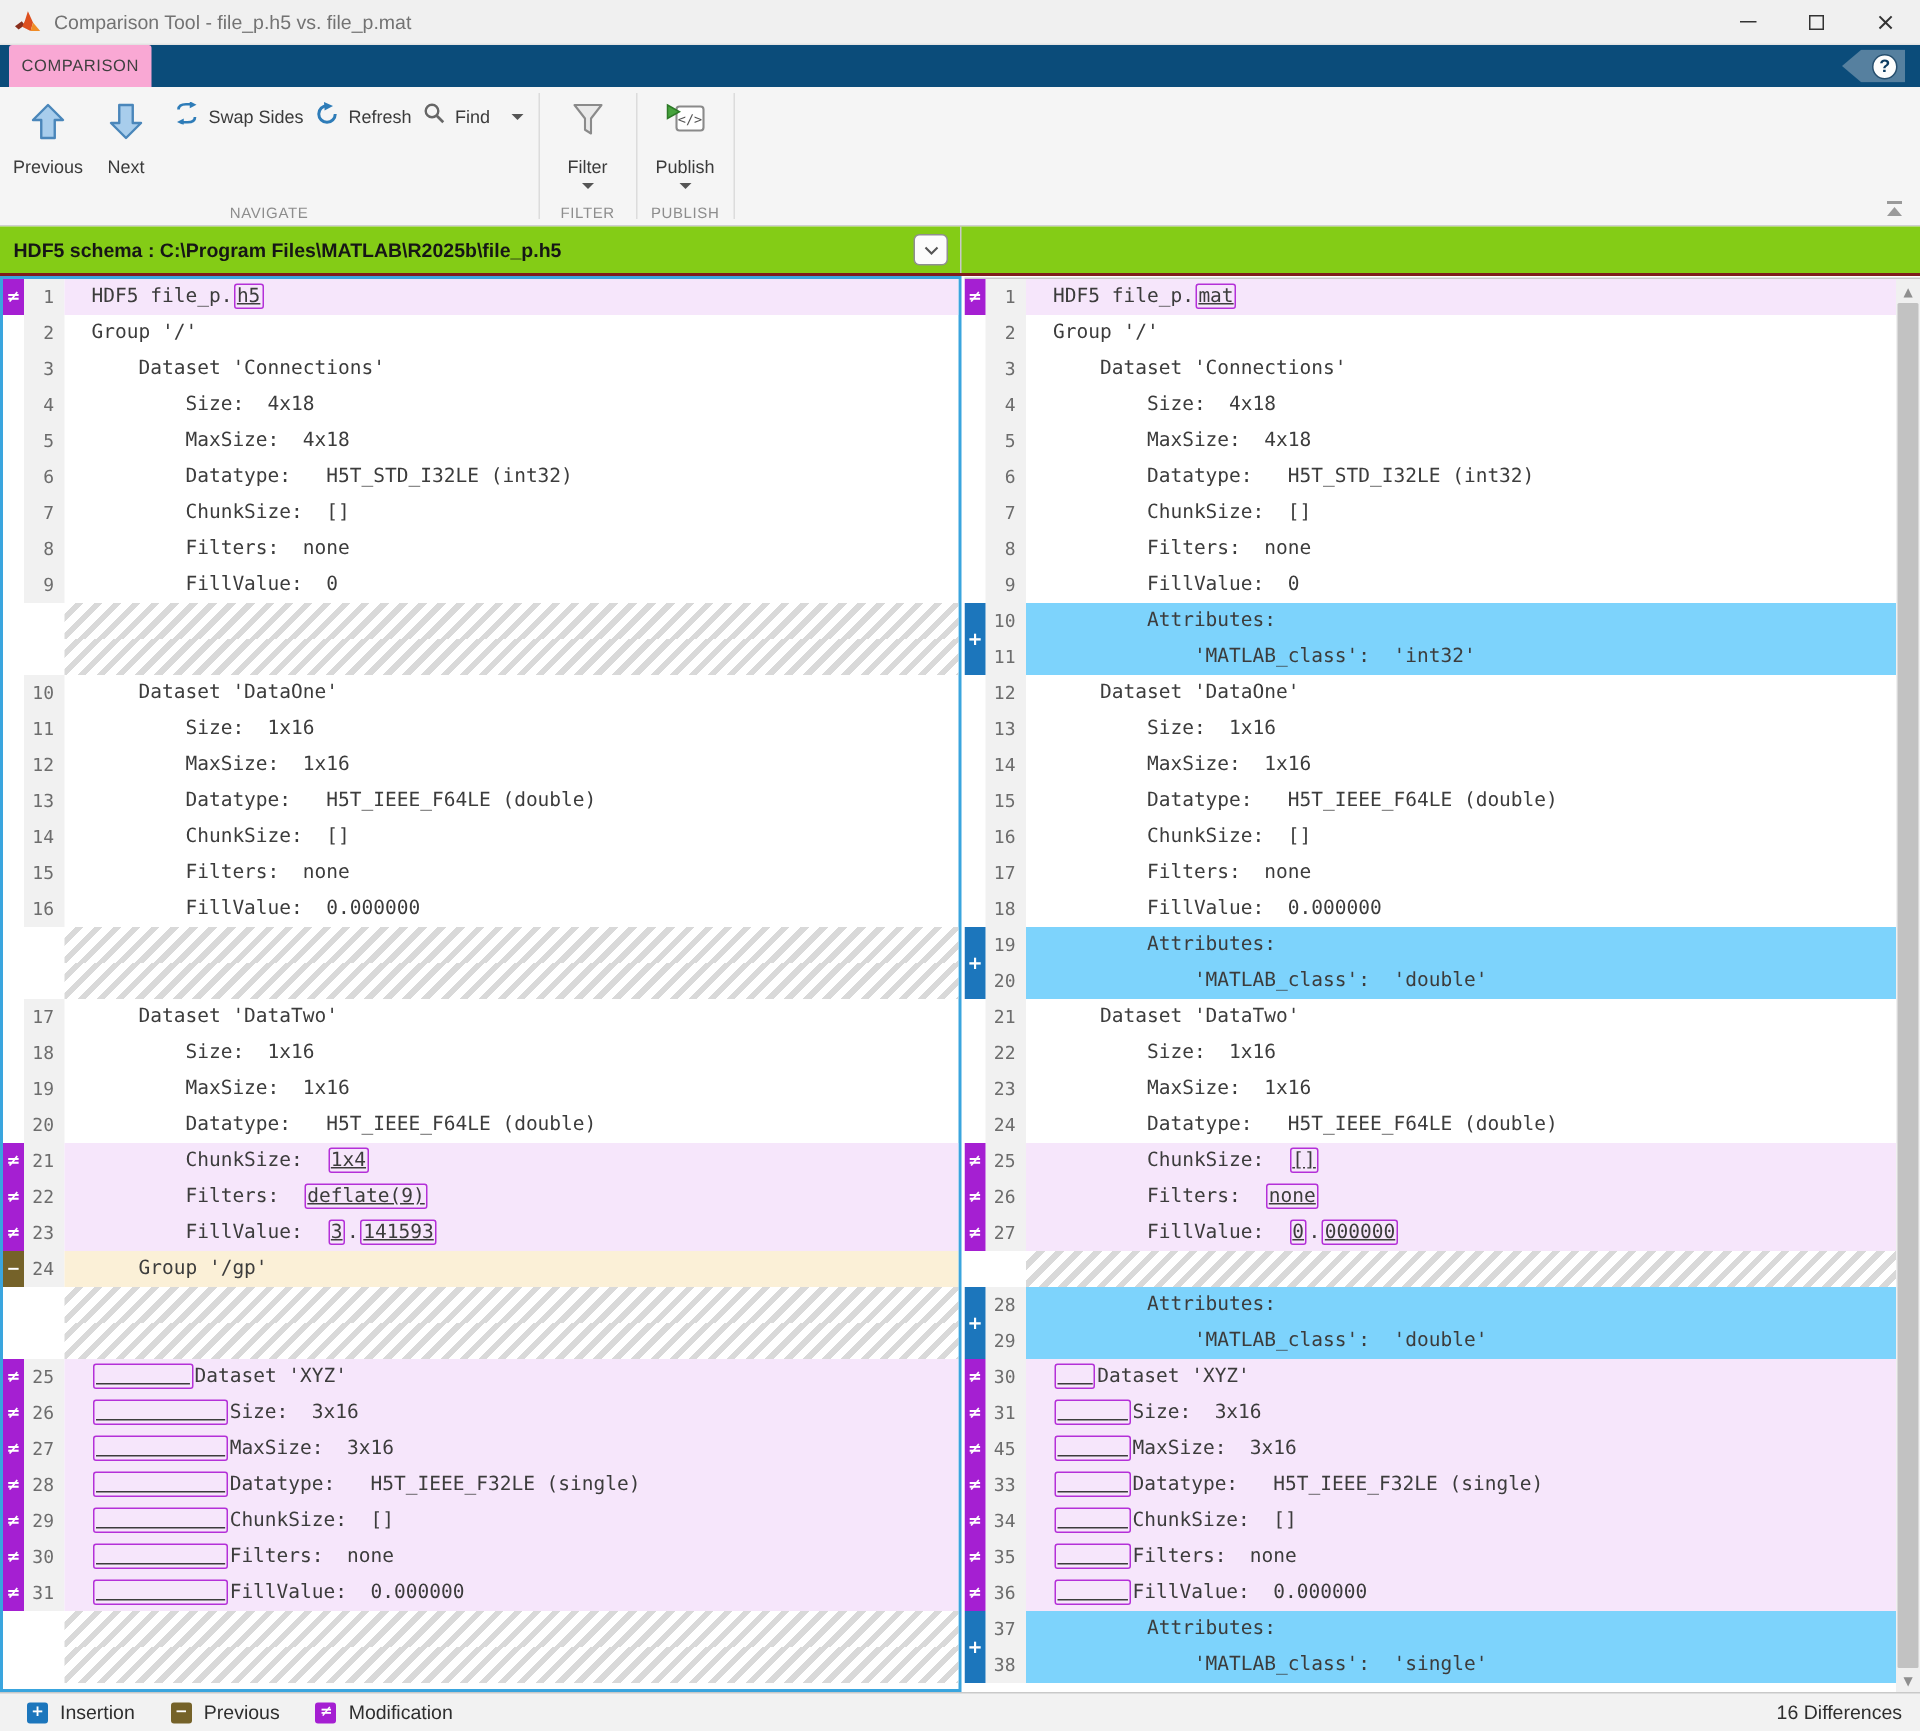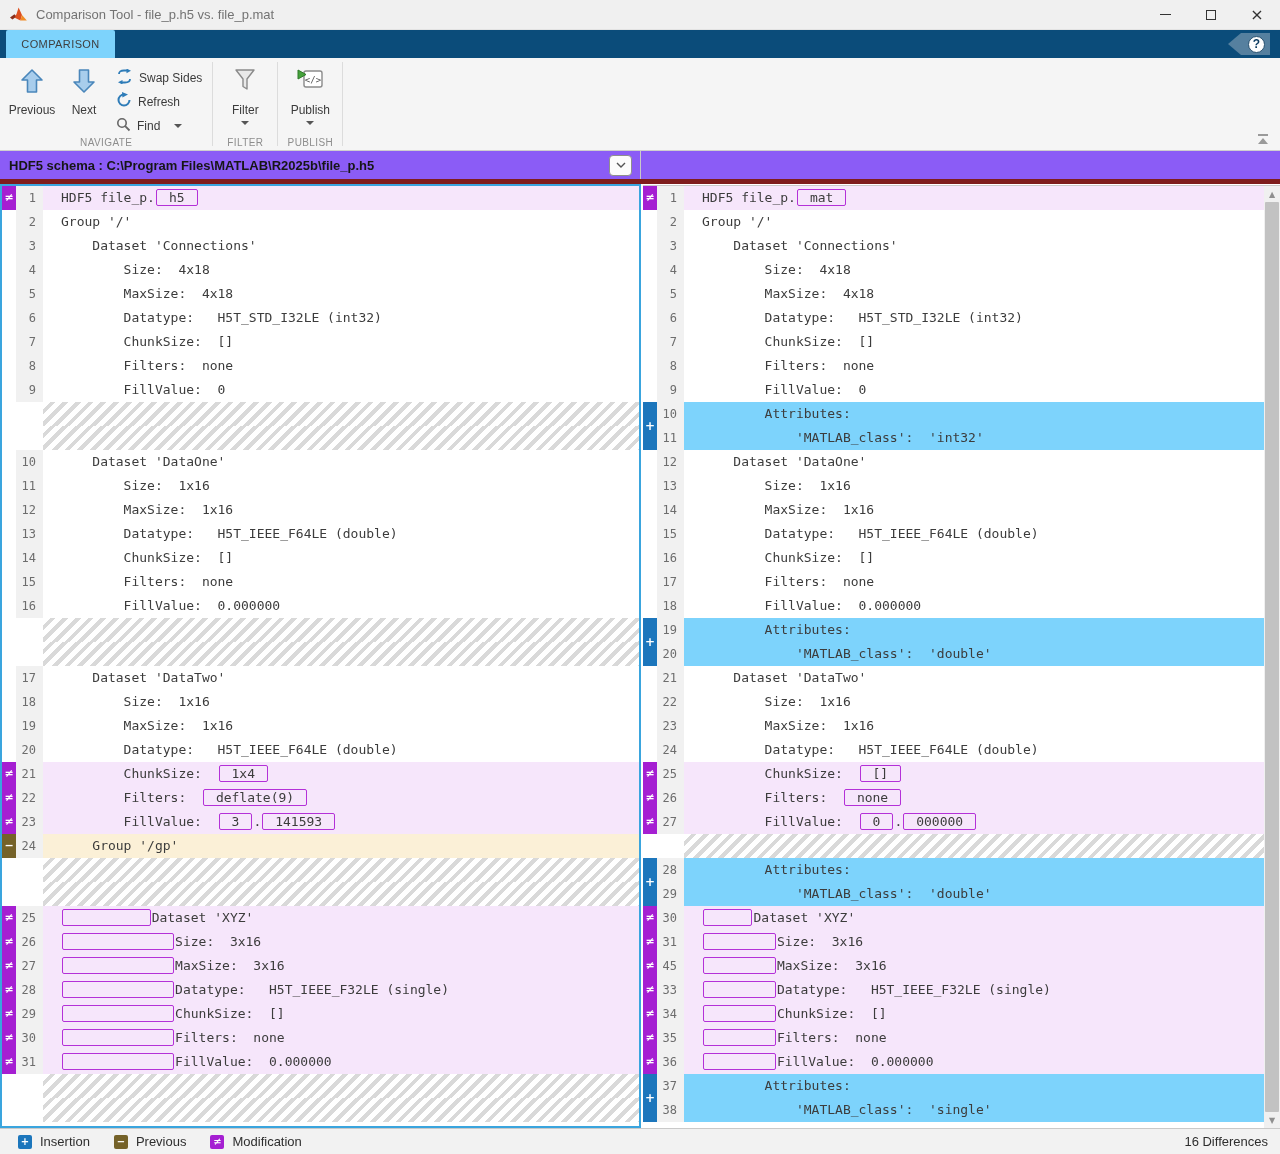--- a/index.html
+++ b/index.html
@@ -16,49 +16,49 @@
   .titlebar .logo{margin:0 8px 0 10px;display:flex;}
   .titlebar .title{font-size:13px;color:#737373;}
   .titlebar .spacer{flex:1;}
   .winbtn{width:46px;height:30px;display:flex;align-items:center;justify-content:center;cursor:default;}
   .ic-min{width:11px;height:1px;background:#333;display:block;}
   .ic-max{width:10px;height:10px;border:1px solid #333;display:block;}
   .ic-close{font-size:16px;color:#333;line-height:1;font-family:"DejaVu Sans",sans-serif;}
 
   
   .ribbon{position:absolute;top:30px;left:0;right:0;height:28px;background:#0b4c7a;display:flex;align-items:flex-end;}
-  .rtab{margin-left:6px;height:28px;width:109px;background:#7dd3fc;border-radius:2px 2px 0 0;
+  .rtab{margin-left:6px;height:28px;width:95px;background:#f9a8d4;border-radius:2px 2px 0 0;
     display:flex;align-items:center;justify-content:center;font-size:11px;color:#3f3f3f;letter-spacing:.4px;}
   .ribbon .spacer{flex:1;}
   .help-wrap{margin:0 10px 3px 0;height:22px;width:42px;background:#56809f;
     clip-path:polygon(13px 0,100% 0,100% 100%,13px 100%,0 50%);
     display:flex;align-items:center;justify-content:flex-end;padding-right:5px;}
   .help-circle{width:17px;height:17px;border-radius:50%;background:#fdfdfd;border:1px solid #28506f;
     display:flex;align-items:center;justify-content:center;font-size:12px;font-weight:bold;color:#0d3c61;}
 
   
   .toolbar{position:absolute;top:58px;left:0;right:0;height:93px;background:#f5f5f5;
     border-bottom:1px solid #cfcfcf;display:flex;align-items:stretch;}
   .tb-group{position:relative;display:flex;align-items:flex-start;padding:4px 6px 16px 6px;}
   .sect-label{position:absolute;bottom:2px;left:0;right:0;text-align:center;font-size:10px;color:#8d8d8d;letter-spacing:.4px;}
   .tb-sep{width:1px;background:#dcdcdc;margin:4px 0;}
   .bigbtn{width:52px;display:flex;flex-direction:column;align-items:center;padding-top:6px;cursor:default;}
   .bigbtn .lbl{font-size:12px;color:#3b3b3b;margin-top:5px;}
-  .smallstack{display:flex;flex-direction:column;justify-content:flex-start;margin-left:2px;padding-top:4px;}
+  .smallstack{display:flex;flex-direction:row;justify-content:flex-start;margin-left:2px;padding-top:4px;}
   .smallbtn{display:flex;align-items:center;height:24px;padding:0 4px;cursor:default;}
   .smallbtn .lbl{font-size:12px;color:#3b3b3b;margin-left:6px;}
   .caret{width:0;height:0;border-left:4px solid transparent;border-right:4px solid transparent;border-top:4px solid #555;display:inline-block;}
   .smallbtn .caret{margin-left:14px;}
   .bigbtn .caret{margin-top:4px;}
   .collapse-ribbon{position:absolute;right:12px;bottom:6px;display:flex;flex-direction:column;align-items:center;cursor:default;}
   .collapse-ribbon .bar{width:10px;height:2px;background:#9a9a9a;margin-bottom:2px;}
   .collapse-ribbon .tri{width:0;height:0;border-left:5px solid transparent;border-right:5px solid transparent;border-bottom:6px solid #9a9a9a;}
 
   
-  .headers{position:absolute;top:151px;left:0;right:0;height:33px;display:flex;background:#8b5cf6;border-bottom:5px solid #7f1d1d;}
+  .headers{position:absolute;top:151px;left:0;right:0;height:33px;display:flex;background:#84cc16;border-bottom:2px solid #7f1d1d;}
   .hdr{display:flex;align-items:center;}
   .hdr.left{width:641px;border-right:1px solid #c9c9c9;}
   .hdr.right{flex:1;}
   .hdr .hdr-text{font-size:13px;font-weight:bold;color:#161616;padding-left:9px;white-space:nowrap;overflow:hidden;}
   .hdr .spacer{flex:1;}
   .hdr-dd{width:23px;height:21px;border:1px solid #8f8f8f;border-radius:4px;background:#fcfcfc;
     display:flex;align-items:center;justify-content:center;margin-right:8px;flex:none;cursor:default;}
 
   
   .main{position:absolute;top:184px;bottom:26px;left:0;right:0;display:flex;background:#ffffff;}
@@ -77,21 +77,21 @@
   .row.ins .mk{background:#1c76bc;}
   .mk .pl{position:absolute;left:0;right:0;bottom:-12px;z-index:3;font-size:12px;color:#fff;}
   .num{width:27px;flex:none;background:#f1f1f1;color:#6d6d6d;text-align:right;
     padding-right:7px;font-size:12px;}
   .row.hatch .num{background:#ffffff;}
   .ct{flex:1;padding-left:18px;overflow:hidden;}
   .row.mod .ct{background:#f6e6fb;}
   .row.ins .ct{background:#7dd3fc;}
   .row.del .ct{background:#fbf0d7;}
   .row.hatch .ct{background:repeating-linear-gradient(135deg,#ffffff 0 5px,#d9d9d9 5px 9px);}
-  .bx{border:1.5px solid #b430d8;border-radius:2px;padding:0 12px;margin:0 1px;}
+  .bx{border:1.5px solid #b430d8;border-radius:2px;padding:0 1px;margin:0 1px;text-decoration:underline;}
 
   
   .vscroll{position:absolute;top:0;right:0;bottom:0;width:16px;background:#f0f0f0;}
   .sb-btn{height:16px;display:flex;align-items:center;justify-content:center;
     font-size:8px;color:#8f8f8f;font-family:"DejaVu Sans",sans-serif;}
   .sb-thumb{position:absolute;top:16px;bottom:16px;left:1px;right:1px;background:#c2c2c2;border-radius:1px;}
   .sb-btn.down{position:absolute;bottom:0;left:0;right:0;}
 
   
   .statusbar{position:absolute;bottom:0;left:0;right:0;height:26px;background:#f2f2f2;

